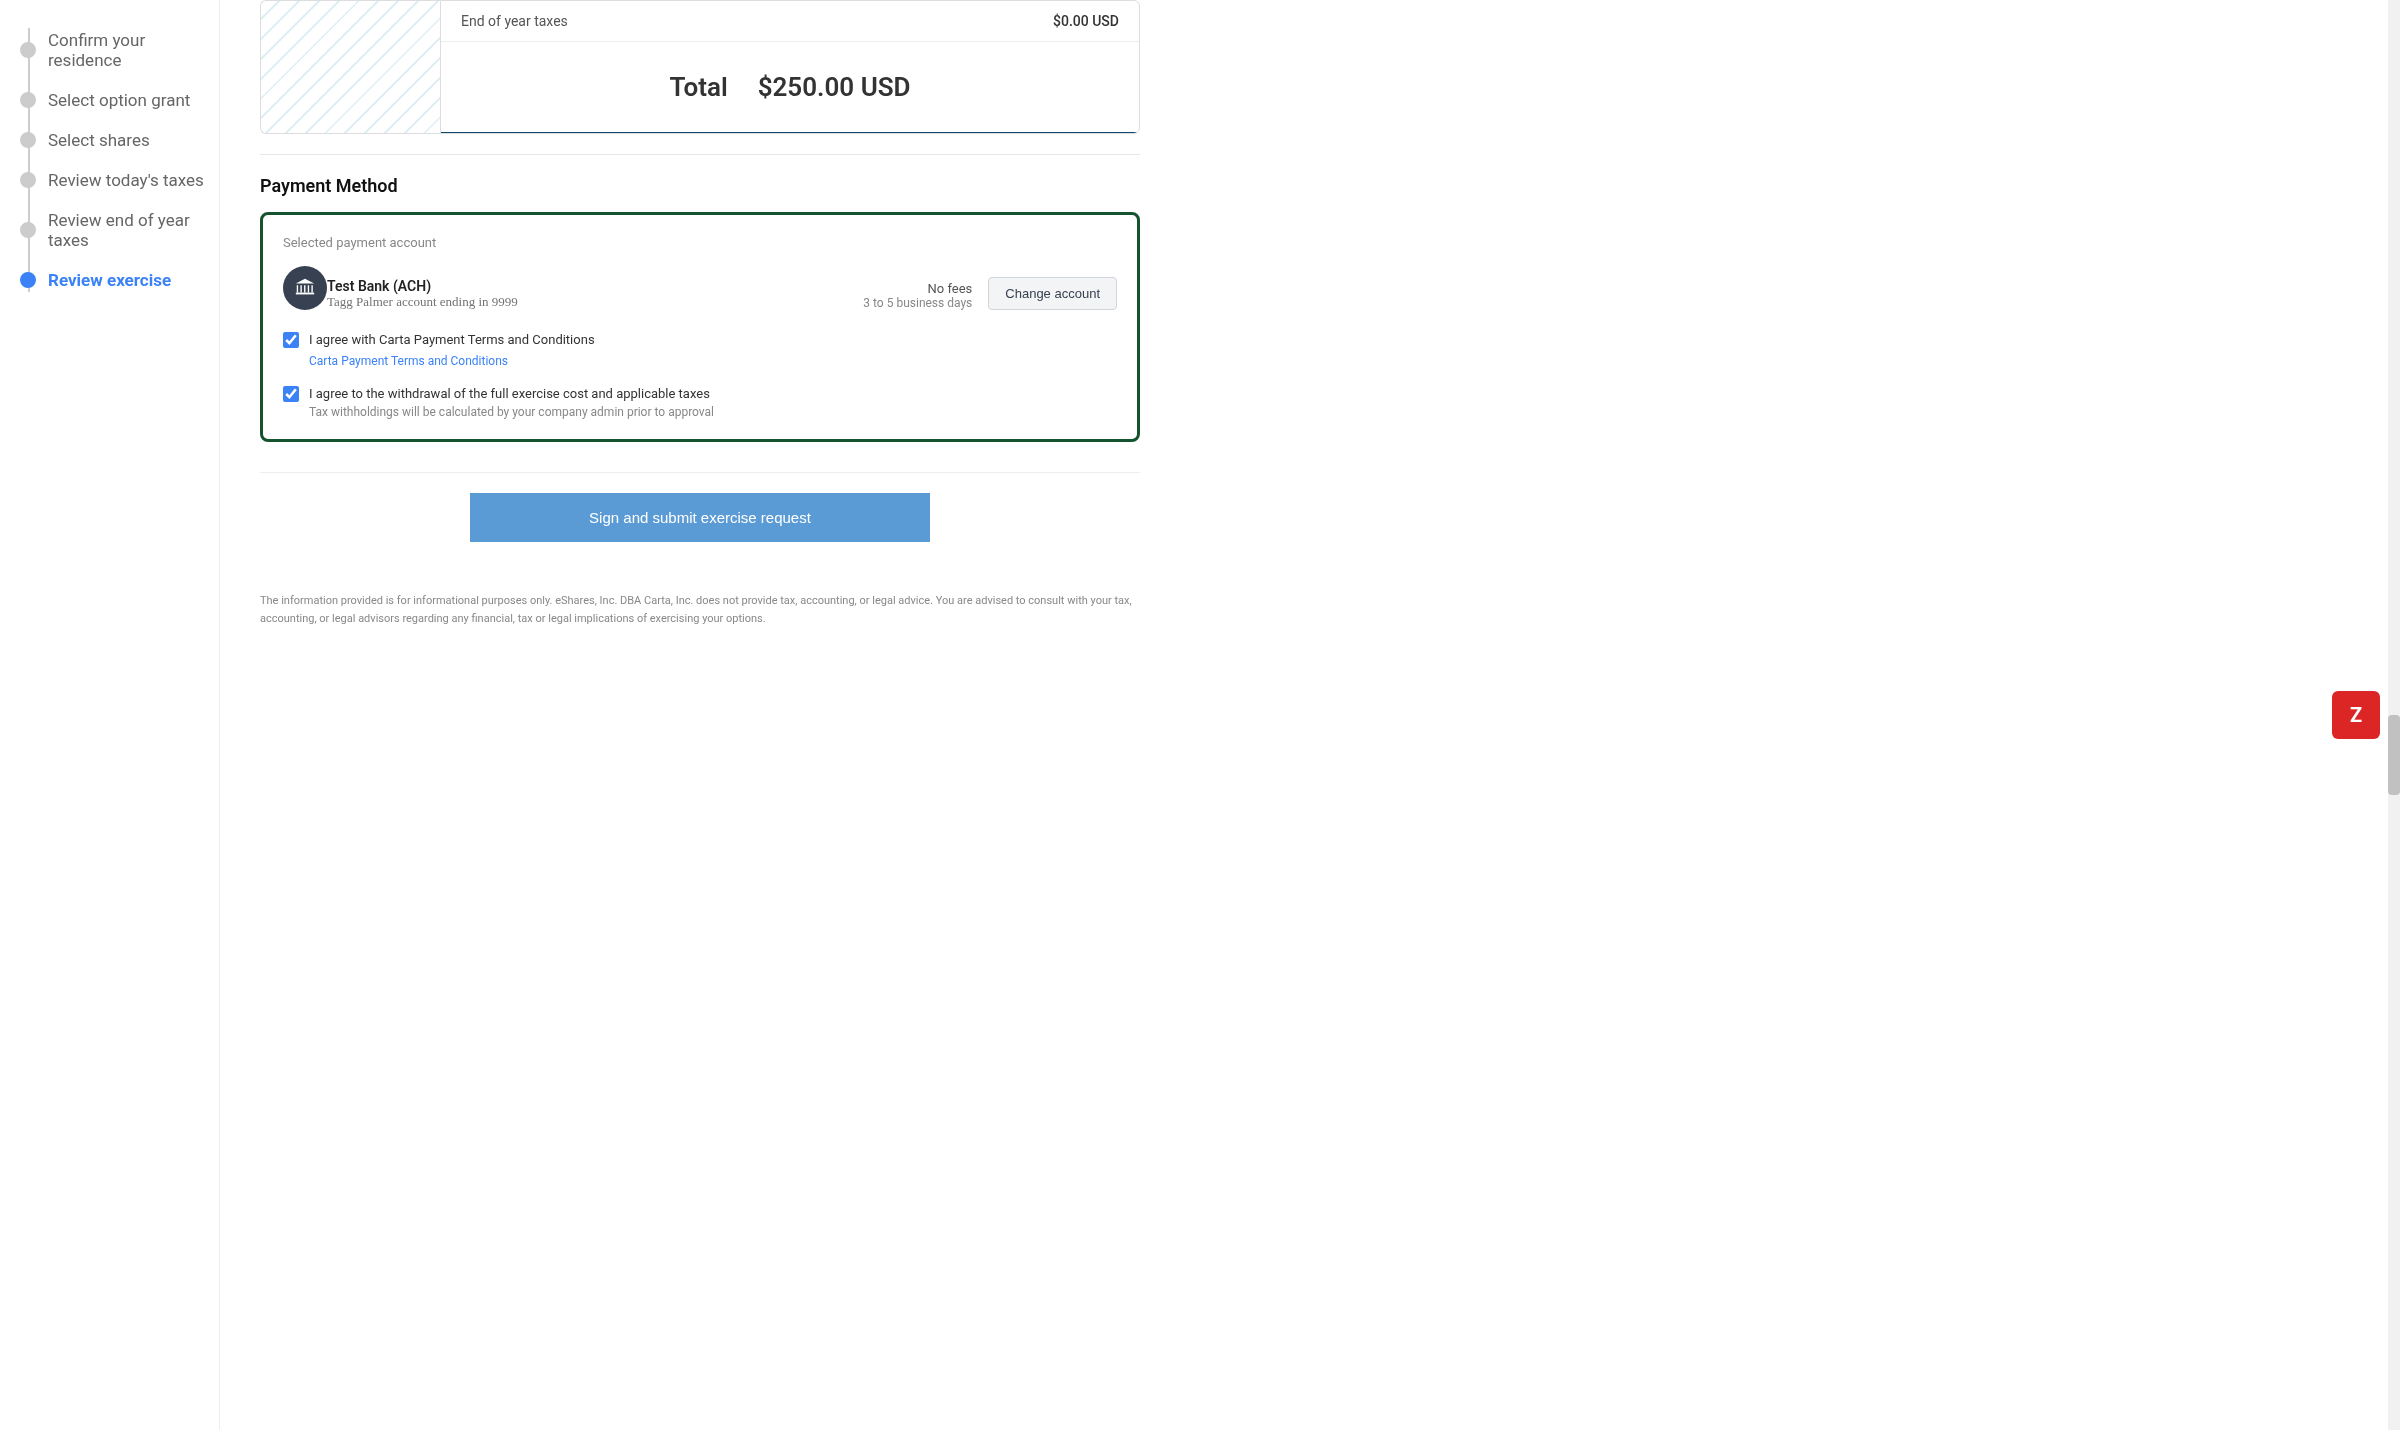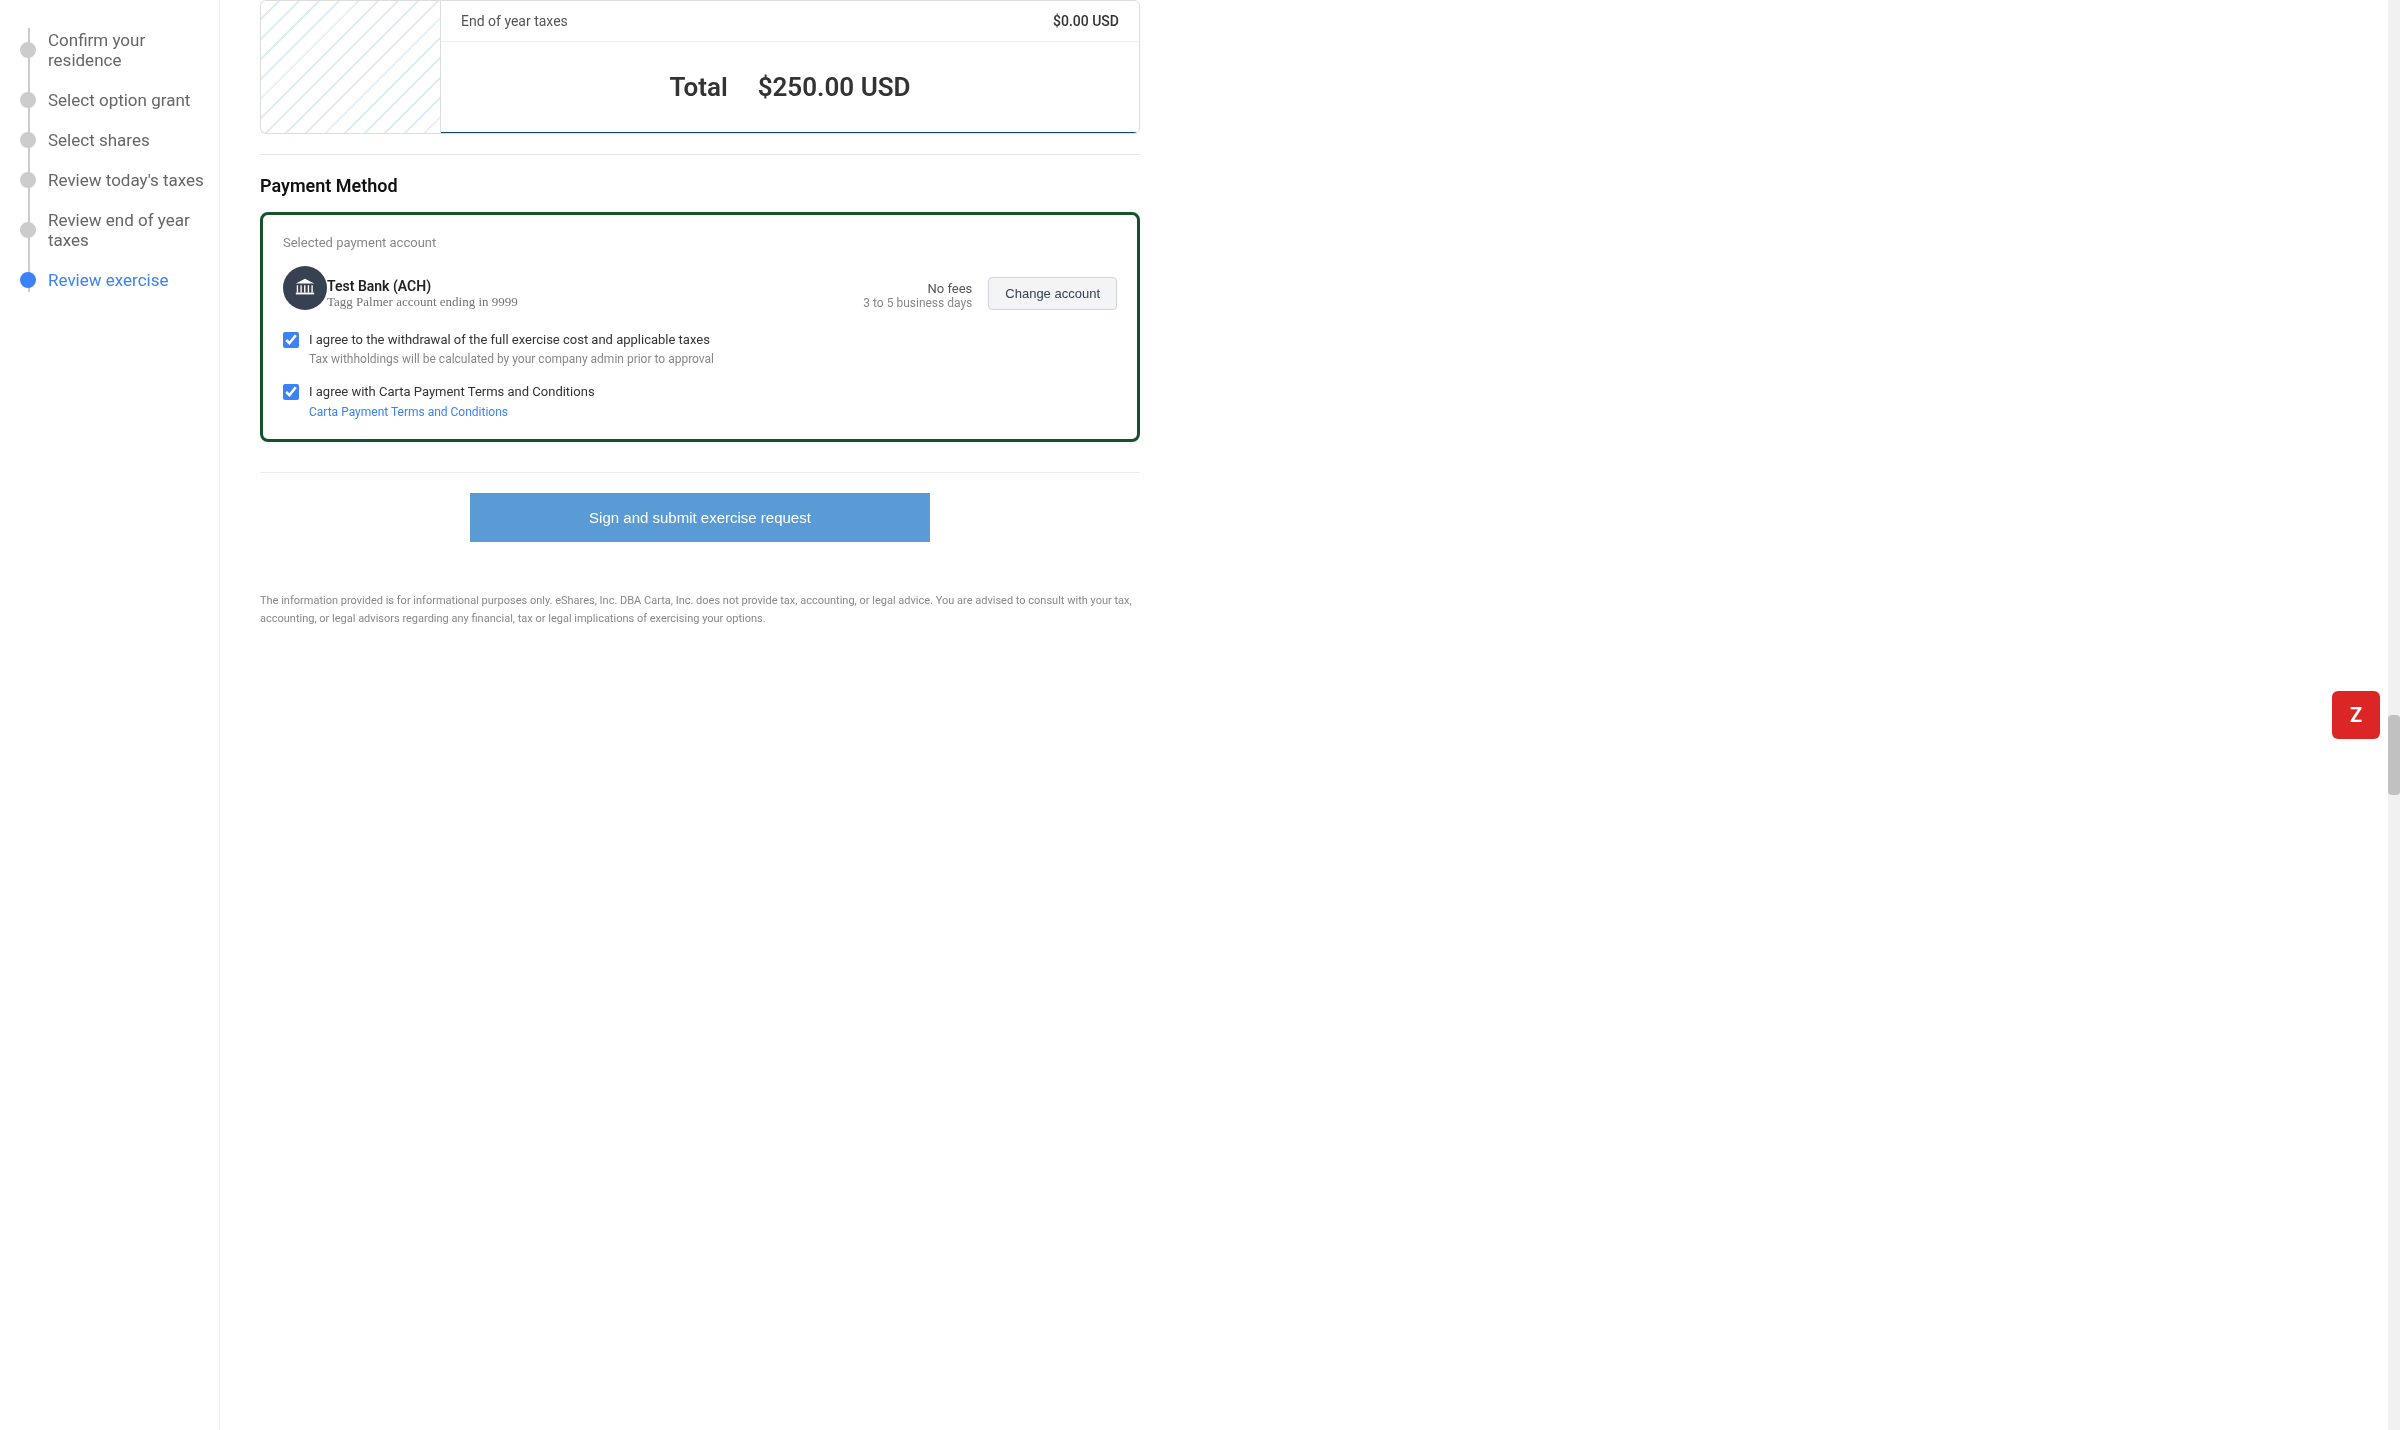--- a/index.html
+++ b/index.html
@@ -53,21 +53,21 @@
     .step-dot.active {
       background: #3b82f6;
       border-color: #3b82f6;
     }
     .step-label {
       font-size: 17px;
       color: #666;
     }
     .step-label.active {
       color: #3b82f6;
-      font-weight: 400;
+      font-weight: 700;
     }
     
     .main {
       flex: 1;
       padding: 0 40px 40px 40px;
       max-width: 960px;
     }
     .tax-row {
       display: flex;
       justify-content: space-between;
@@ -375,33 +375,33 @@
           </div>
           <div class="bank-fees">
             <div class="fees-label">No fees</div>
             <div class="fees-sub">3 to 5 business days</div>
           </div>
           <button class="change-btn">Change account</button>
         </div>
 
         <div class="checkbox-group">
           <div class="checkbox-item">
+            <input type="checkbox" checked="" id="cb2" style="">
+            <div>
+              <label class="checkbox-text" for="cb2">I agree with Carta Payment Terms and Conditions</label>
+              <a href="#" class="terms-link">Carta Payment Terms and Conditions</a>
+            </div>
+          </div>
+          <div class="checkbox-item">
             <input type="checkbox" checked="" id="cb1" style="">
             <div>
               <label class="checkbox-text" for="cb1">I agree to the withdrawal of the full exercise cost and applicable taxes</label>
               <div class="checkbox-sub">Tax withholdings will be calculated by your company admin prior to approval</div>
             </div>
           </div>
-          <div class="checkbox-item">
-            <input type="checkbox" checked="" id="cb2" style="">
-            <div>
-              <label class="checkbox-text" for="cb2">I agree with Carta Payment Terms and Conditions</label>
-              <a href="#" class="terms-link">Carta Payment Terms and Conditions</a>
-            </div>
-          </div>
         </div>
       </div>
     </div>
 
     <div class="submit-section">
       <button class="submit-btn">Sign and submit exercise request</button>
     </div>
 
     <div class="disclaimer">The information provided is for informational purposes only. eShares, Inc. DBA Carta, Inc. does not provide tax, accounting, or legal advice. You are advised to consult with your tax, accounting, or legal advisors regarding any financial, tax or legal implications of exercising your options.</div>
   </div>

